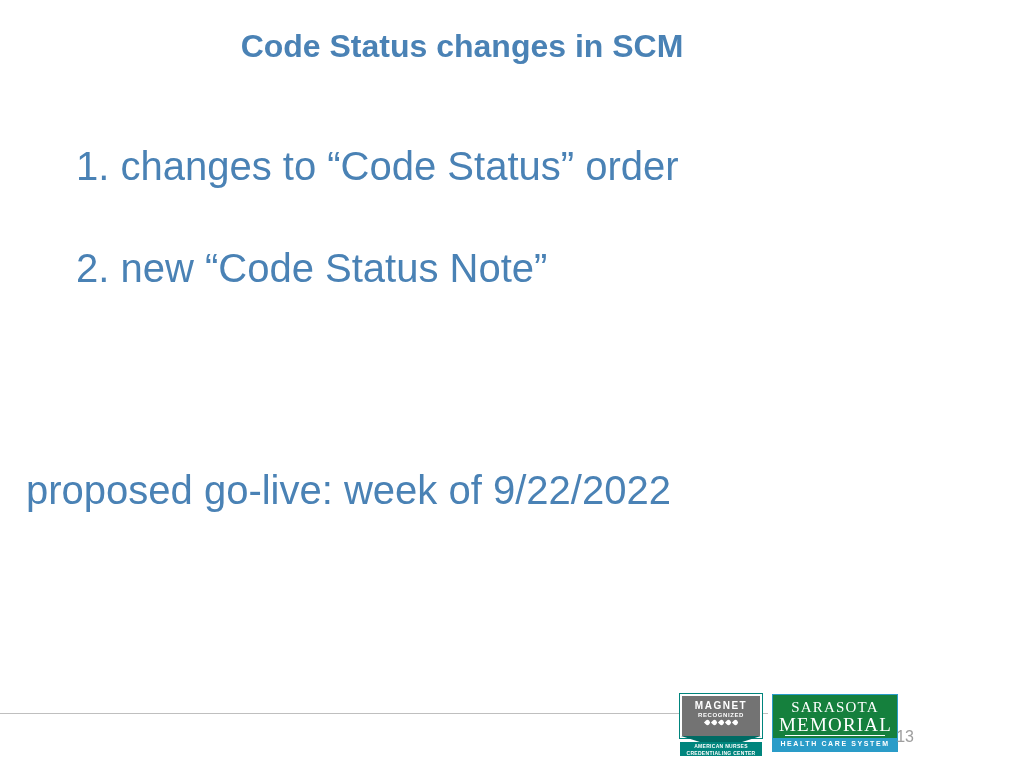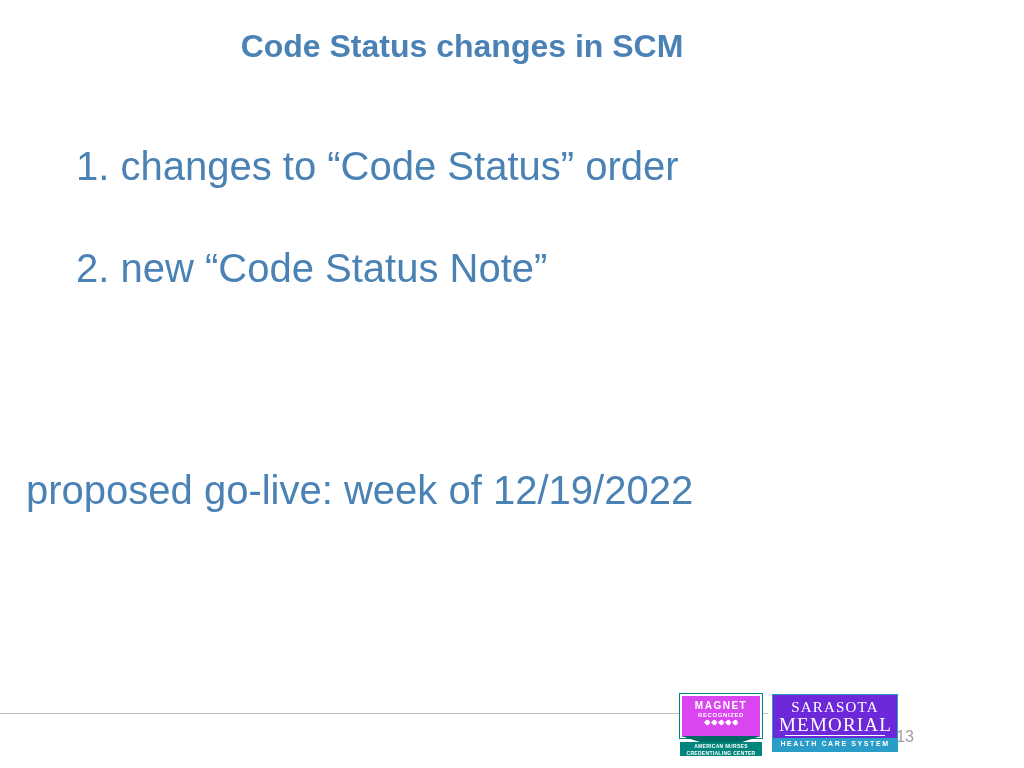--- a/index.html
+++ b/index.html
@@ -60,21 +60,21 @@
       position: relative;
       width: 90px;
       height: 62px;
     }
     .magnet-flag {
       position: absolute;
       top: 0;
       left: 4px;
       width: 82px;
       height: 44px;
-      background: #d946ef;
+      background: #737373;
       border: 2px solid #fff;
       outline: 1px solid #00857d;
       text-align: center;
       color: #fff;
     }
     .magnet-flag::before, .magnet-flag::after {
       content: "";
       position: absolute;
       bottom: -14px;
       width: 0; height: 0;
@@ -102,21 +102,21 @@
       letter-spacing: 0.3px;
       text-align: center;
       line-height: 7px;
       padding-top: 1px;
       font-weight: 700;
     }
 
     
     .sarasota {
       width: 126px;
-      background: #6d28d9;
+      background: #15803d;
       border: 1px solid #2a9cc8;
       color: #fff;
       text-align: center;
     }
     .sarasota-top { padding: 4px 6px 2px; }
     .sarasota-line1 { font-family: Georgia, 'Times New Roman', serif; font-size: 15px; letter-spacing: 1.2px; line-height: 17px; }
     .sarasota-line2 { font-family: Georgia, 'Times New Roman', serif; font-size: 19px; letter-spacing: 1.2px; line-height: 17px; position: relative; }
     .sarasota-line2 .underline {
       display: block;
       height: 1px; background: #fff; margin: 2px auto 0; width: 100px;
@@ -132,21 +132,21 @@
 </head>
 <body>
 
 <div class="slide">
 
   <div class="title">Code Status changes in SCM</div>
 
   <div class="body">
     <div class="item1">1. changes to “Code Status” order</div>
     <div class="item2">2. new “Code Status Note”</div>
-    <div class="golive">proposed go-live: week of 12/19/2022</div>
+    <div class="golive">proposed go-live: week of 9/22/2022</div>
   </div>
 
   <div class="footer-line"></div>
 
   <div class="logos">
     <div class="magnet">
       <div class="magnet-flag">
         <div class="magnet-word">MAGNET</div>
         <div class="magnet-sub">RECOGNIZED</div>
         <div class="magnet-leaf">

